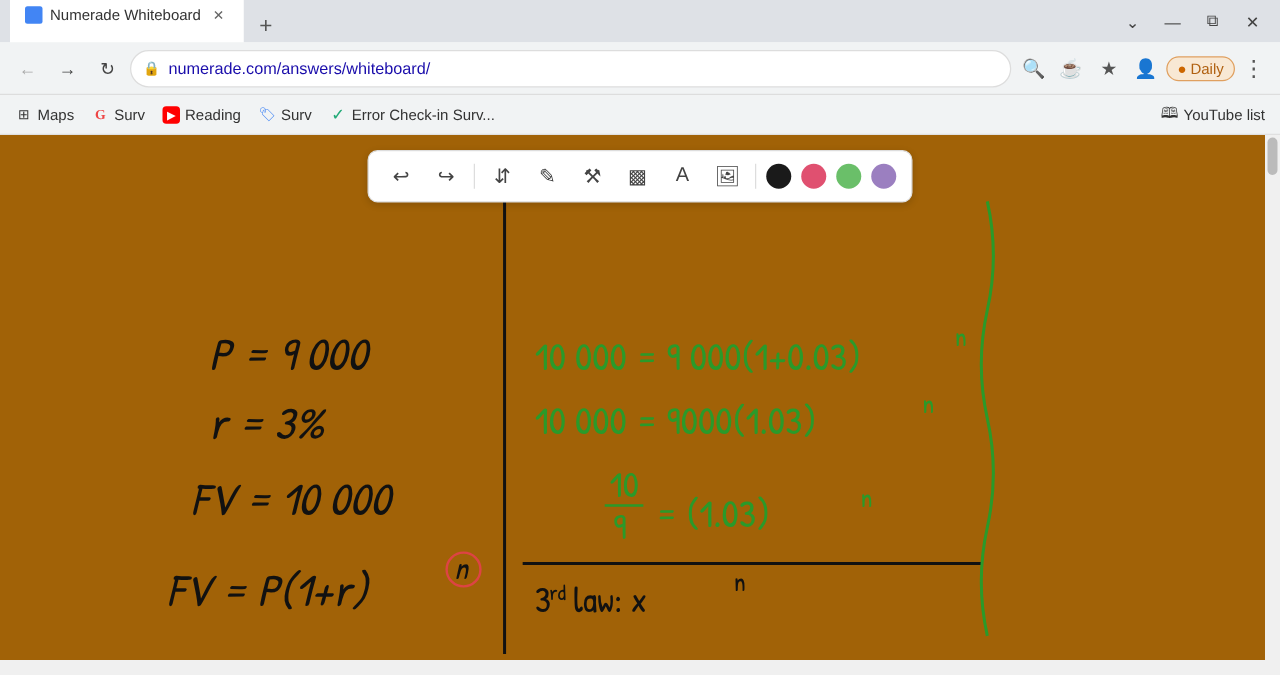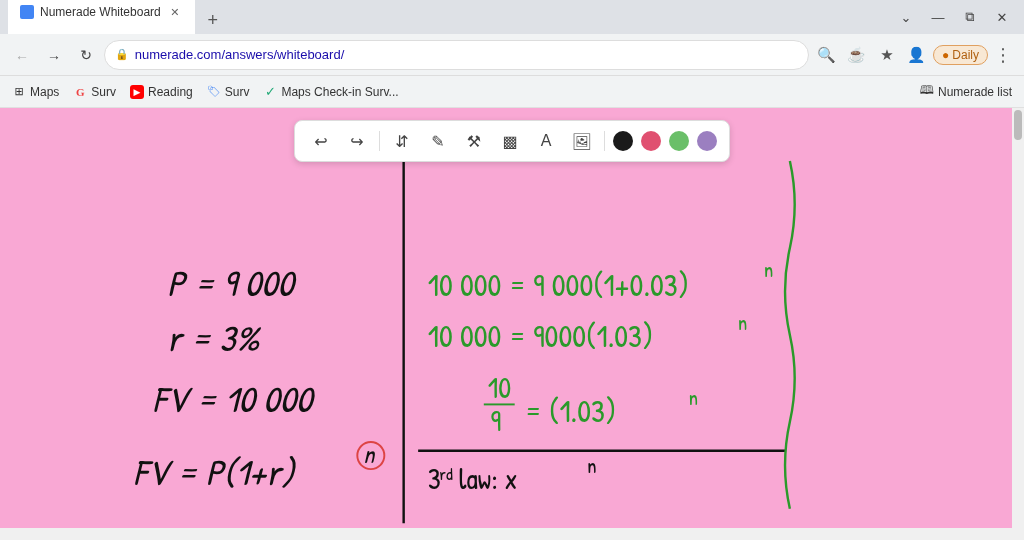--- a/index.html
+++ b/index.html
@@ -46,21 +46,21 @@
     .scrollbar-thumb { position: absolute; right: 2px; top: 2px; width: 8px; height: 30px; background: #bbb; border-radius: 4px; }
     .scrollbar-bottom { position: absolute; bottom: 0; left: 0; right: 12px; height: 12px; background: #f0f0f0; }
 
     
     .toolbar { position: absolute; top: 12px; left: 50%; transform: translateX(-50%); background: #fff; border: 1px solid #ddd; border-radius: 8px; padding: 6px 12px; display: flex; align-items: center; gap: 8px; box-shadow: 0 2px 6px rgba(0,0,0,0.15); z-index: 10; }
     .tool-btn { width: 28px; height: 28px; display: flex; align-items: center; justify-content: center; border-radius: 4px; font-size: 16px; cursor: pointer; color: #444; }
     .color-dot { width: 20px; height: 20px; border-radius: 50%; cursor: pointer; }
     .tool-divider { width: 1px; height: 20px; background: #ddd; }
 
     
-    .whiteboard { position: absolute; top: 0; left: 0; right: 12px; bottom: 12px; background: #f9a8d4; }
+    .whiteboard { position: absolute; top: 0; left: 0; right: 12px; bottom: 12px; background: #a16207; }
     .whiteboard svg { width: 100%; height: 100%; }
   </style>
 </head>
 <body>
 
 <div class="browser-window">
 
   <div class="title-bar">
     <div class="tab-area">
       <div class="tab">
@@ -112,25 +112,25 @@
     <div class="bookmark-item">
       <span class="bm-icon" style="background:#f00; color:#fff; border-radius:3px; font-size:9px; padding:1px 2px;">▶</span>
       <span>Reading</span>
     </div>
     <div class="bookmark-item">
       <span class="bm-icon" style="color:#4285f4;">🏷</span>
       <span>Surv</span>
     </div>
     <div class="bookmark-item">
       <span class="bm-icon" style="color:#2a7; font-size:13px;">✓</span>
-      <span>Maps Check-in Surv...</span>
+      <span>Error Check-in Surv...</span>
     </div>
     <div class="reading-list">
       <span>🕮</span>
-      <span>Numerade list</span>
+      <span>YouTube list</span>
     </div>
   </div>
 
   <div class="content-area">
 
     <div class="scrollbar-right">
       <div class="scrollbar-thumb"></div>
     </div>
 
     <div class="scrollbar-bottom"></div>

